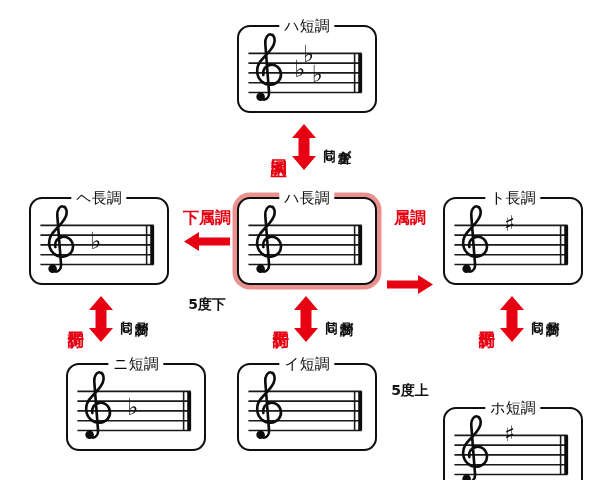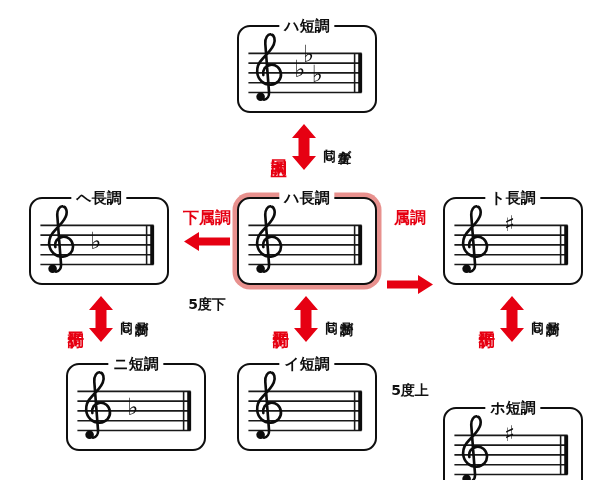--- a/index.html
+++ b/index.html
@@ -8,21 +8,21 @@
     font-family:"DejaVu Sans",sans-serif;color:#111;
   }
   
   .key-box{
     position:absolute;width:140px;height:88px;box-sizing:border-box;
     border:2.5px solid #0f0f0f;border-radius:13px;background:#fff;
   }
   .key-box.highlight{box-shadow:0 0 0 4.5px #e8918e;}
   .box-title{
     position:absolute;top:-10px;left:50%;transform:translateX(-50%);
-    background:#fff;padding:0 5px;font-size:15px;font-weight:700;
+    background:#fff;padding:0 5px;font-size:15px;font-weight:400;
     white-space:nowrap;line-height:1.25;color:#0d0d0d;
   }
   .staff{position:absolute;left:5px;top:1px;}
   .staff .sline{stroke:#191919;stroke-width:1.6;}
   .clef{fill:none;stroke:#0c0c0c;stroke-width:2.7;stroke-linecap:round;}
   .clef-ball{fill:#0c0c0c;}
   .bar-thin{fill:#191919;}
   .bar-thick{fill:#0c0c0c;}
   .acc{font-family:"DejaVu Sans",sans-serif;font-size:24px;fill:#0c0c0c;font-weight:700;}
   .acc.sharp{font-size:22px;}

